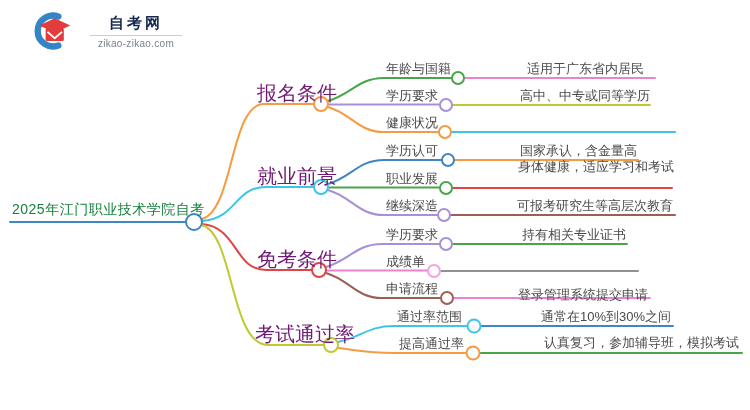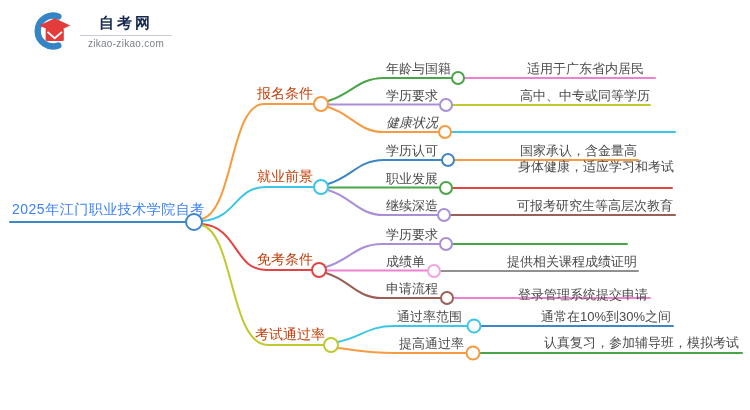--- a/index.html
+++ b/index.html
@@ -8,25 +8,25 @@
     font-family:"Liberation Sans","DejaVu Sans",sans-serif;
   }
   #links{position:absolute;left:0;top:0;}
   #links path{fill:none;stroke-width:2;stroke-linecap:round;}
   #links circle{fill:#ffffff;stroke-width:2;}
   .c-blue{stroke:#3e86c4}.c-orange{stroke:#f59b42}.c-cyan{stroke:#3bc6e8}
   .c-red{stroke:#e24444}.c-olive{stroke:#bfca30}.c-green{stroke:#4aa54a}
   .c-purple{stroke:#a98fd8}.c-pink{stroke:#ee82d0}.c-lightpink{stroke:#f2a3de}
   .c-brown{stroke:#9a6055}.c-gray{stroke:#909090}
   .lbl{position:absolute;font-size:13px;color:#4a4a4a;white-space:nowrap;line-height:15px;}
-  .branch-lbl{font-size:14px;color:#c2410c;}
-  .root-lbl{font-size:14px;color:#3b82f6;letter-spacing:.5px;}
+  .branch-lbl{font-size:20px;color:#701a75;}
+  .root-lbl{font-size:14px;color:#15803d;letter-spacing:.5px;}
   
   .logo{position:absolute;left:30px;top:11px;display:flex;align-items:center;}
-  .logo-text{margin-left:6px;width:92px;text-align:center;}
+  .logo-text{margin-left:16px;width:92px;text-align:center;}
   .logo-name{font-size:15px;font-weight:bold;color:#16294d;letter-spacing:3px;
     border-bottom:1px solid #c9ced6;padding-bottom:2px;}
   .logo-url{font-size:10px;color:#7b828c;margin-top:2px;letter-spacing:.3px;}
 </style>
 </head>
 <body>
 
 <div id="stage">
 
   <svg id="links" width="750" height="410" viewBox="0 0 750 410">
@@ -98,33 +98,33 @@
 
   <div class="lbl root-lbl" style="left:12px;top:202px;">2025年江门职业技术学院自考</div>
 
   <div class="lbl branch-lbl" style="left:257px;top:86px;">报名条件</div>
   <div class="lbl branch-lbl" style="left:257px;top:169px;">就业前景</div>
   <div class="lbl branch-lbl" style="left:257px;top:252px;">免考条件</div>
   <div class="lbl branch-lbl" style="left:255px;top:327px;">考试通过率</div>
 
   <div class="lbl" style="left:386px;top:61px;">年龄与国籍</div>
   <div class="lbl" style="left:386px;top:88px;">学历要求</div>
-  <div class="lbl" style="left:386px;top:115px;font-style:italic;">健康状况</div>
+  <div class="lbl" style="left:386px;top:115px;">健康状况</div>
   <div class="lbl" style="left:386px;top:143px;">学历认可</div>
   <div class="lbl" style="left:386px;top:171px;text-align:right;">职业发展</div>
   <div class="lbl" style="left:386px;top:198px;">继续深造</div>
   <div class="lbl" style="left:386px;top:227px;">学历要求</div>
   <div class="lbl" style="left:386px;top:254px;">成绩单</div>
   <div class="lbl" style="left:386px;top:281px;">申请流程</div>
   <div class="lbl" style="left:397px;top:309px;">通过率范围</div>
   <div class="lbl" style="left:399px;top:336px;">提高通过率</div>
 
   <div class="lbl" style="right:106px;top:61px;">适用于广东省内居民</div>
   <div class="lbl" style="right:100px;top:88px;">高中、中专或同等学历</div>
   <div class="lbl" style="right:76px;top:115px;margin-top:44px;">身体健康，适应学习和考试</div>
   <div class="lbl" style="right:113px;top:143px;">国家承认，含金量高</div>
   <div class="lbl" style="right:77px;top:198px;">可报考研究生等高层次教育</div>
-  <div class="lbl" style="right:113px;top:254px;">提供相关课程成绩证明</div>
+  <div class="lbl" style="right:124px;top:227px;">持有相关专业证书</div>
   <div class="lbl" style="right:102px;top:287px;">登录管理系统提交申请</div>
   <div class="lbl" style="right:79px;top:309px;">通常在10%到30%之间</div>
   <div class="lbl" style="right:11px;top:335px;">认真复习，参加辅导班，模拟考试</div>
 
 </div>
 
 </body></html>

